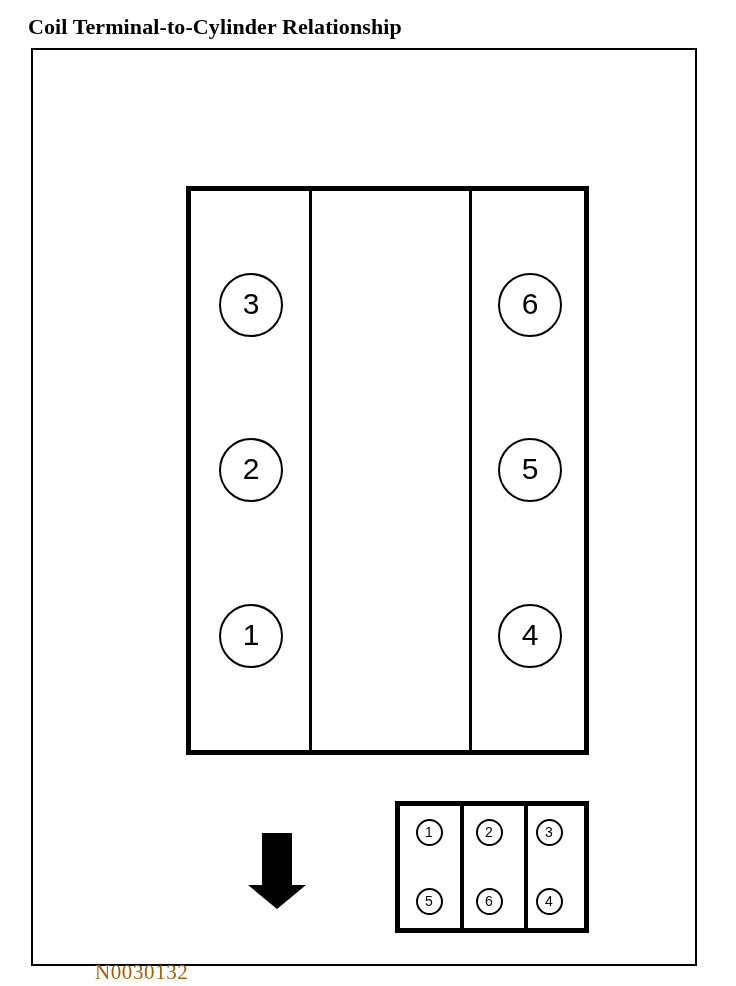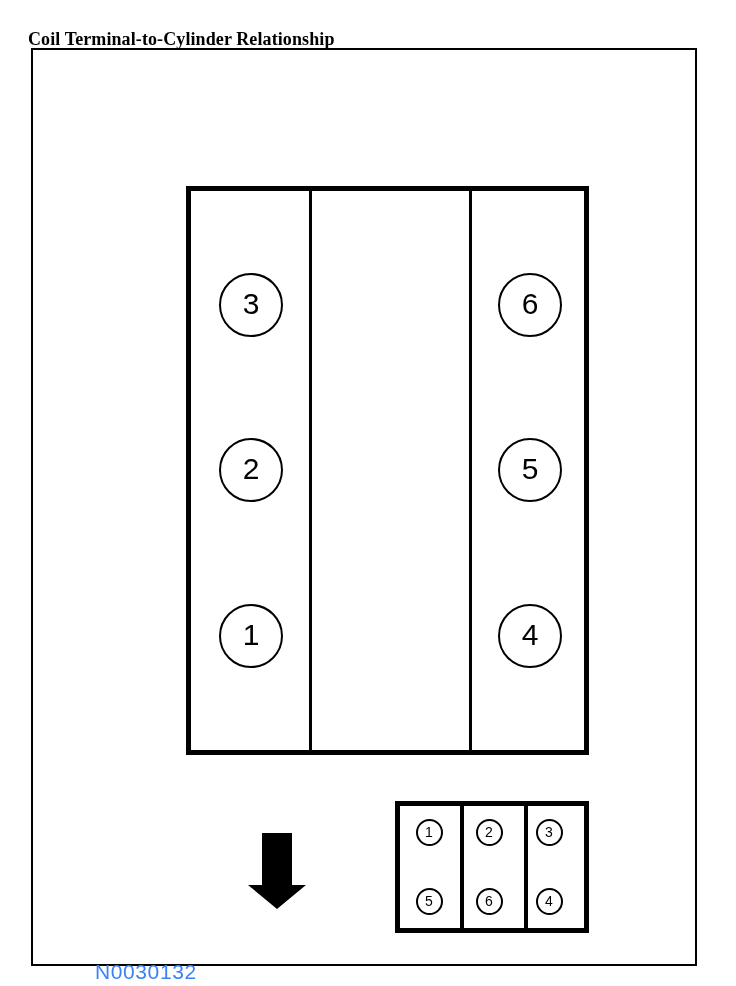--- a/index.html
+++ b/index.html
@@ -16,26 +16,25 @@
     color: #000000;
   }
 
   
   #figure-title {
     position: absolute;
     left: 28px;
     top: 14px;
     font-family: "Liberation Serif", serif;
     font-weight: bold;
-    font-size: 18px;
+    font-size: 22px;
     line-height: 26px;
     letter-spacing: 0.1px;
     white-space: nowrap;
     color: #000000;
-    margin-top: 12px;
   }
 
   
   #figure-frame {
     position: absolute;
     left: 31px;
     top: 48px;
     width: 666px;
     height: 918px;
     border: 2px solid #000000;
@@ -138,25 +137,25 @@
     line-height: 1;
     color: #000000;
     transform: translateY(-0.5px);
   }
 
   
   #figure-id {
     position: absolute;
     left: 62px;
     top: 910px;
-    font-family: Liberation Sans, sans-serif;
+    font-family: Liberation Serif, serif;
     font-size: 21px;
     letter-spacing: 0.6px;
     white-space: nowrap;
-    color: #3b82f6;
+    color: #a16207;
   }
 </style>
 </head>
 <body>
 
 <div id="figure-title">Coil Terminal-to-Cylinder Relationship</div>
 
 <div id="figure-frame">
 
   <div id="engine-block">

